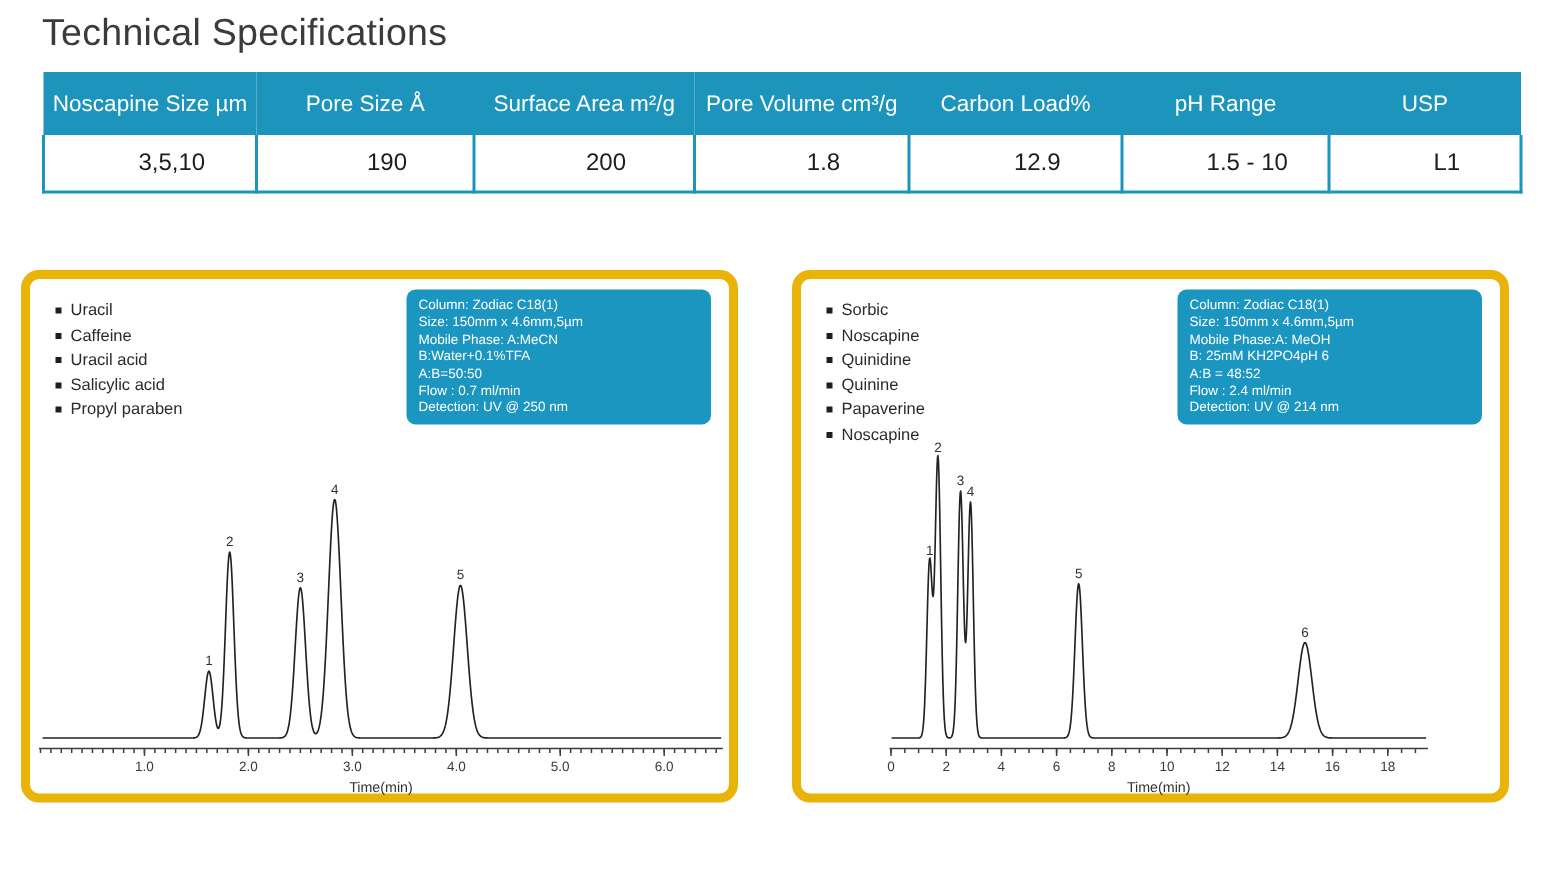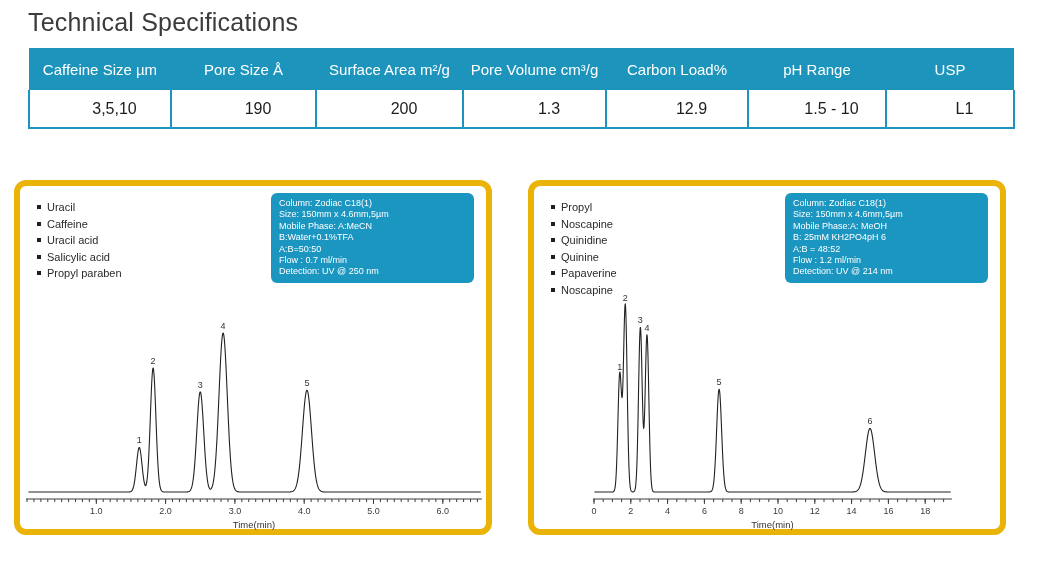--- a/index.html
+++ b/index.html
@@ -43,35 +43,35 @@
       <col style="width:142px">
         <col style="width:145px">
         <col style="width:147px">
       <col style="width:143px">
         <col style="width:142px">
         <col style="width:138px">
         <col style="width:128px">
     </colgroup>
     <thead>
       <tr>
-        <th>Caffeine Size µm</th>
+        <th>Noscapine Size µm</th>
         <th>Pore Size Å</th>
         <th>Surface Area m²/g</th>
         <th>Pore Volume cm³/g</th>
         <th>Carbon Load%</th>
         <th>pH Range</th>
         <th>USP</th>
       </tr>
     </thead>
     <tbody>
       <tr>
         <td>3,5,10</td>
         <td>190</td>
         <td>200</td>
-        <td>1.3</td>
+        <td>1.8</td>
         <td>12.9</td>
         <td>1.5 - 10</td>
         <td>L1</td>
       </tr>
     </tbody>
   </table>
 
   <div class="panel panel-left">
     <ul class="legend">
       <li>
@@ -191,21 +191,21 @@
         <text x="178.25" y="96.83" class="pklbl">3</text>
         <text x="201.119" y="38" class="pklbl">4</text>
         <text x="284.972" y="95.24" class="pklbl">5</text>
       </svg>
   </div>
 
   <div class="panel panel-right">
     <ul class="legend">
       <li>
           <span class="sq"></span>
-          <span>Propyl</span>
+          <span>Sorbic</span>
         </li>
       <li>
           <span class="sq"></span>
           <span>Noscapine</span>
         </li>
       <li>
           <span class="sq"></span>
           <span>Quinidine</span>
         </li>
       <li>
@@ -220,21 +220,21 @@
           <span class="sq"></span>
           <span>Noscapine</span>
         </li>
     </ul>
     <div class="infobox">
       <div>Column: Zodiac C18(1)</div>
       <div>Size: 150mm x 4.6mm,5µm</div>
       <div>Mobile Phase:A: MeOH</div>
       <div>B: 25mM KH2PO4pH 6</div>
       <div>A:B = 48:52</div>
-      <div>Flow : 1.2 ml/min</div>
+      <div>Flow : 2.4 ml/min</div>
       <div>Detection: UV @ 214 nm</div>
     </div>
     <svg class="chart" width="472" height="250">
         <line x1="57" y1="208" x2="415.9599999999999" y2="208" class="ax"></line>
         <line x1="58" y1="208" x2="58" y2="211" class="tick"></line>
         <line x1="67.2" y1="208" x2="67.2" y2="211" class="tick"></line>
         <line x1="76.4" y1="208" x2="76.4" y2="211" class="tick"></line>
         <line x1="85.6" y1="208" x2="85.6" y2="211" class="tick"></line>
         <line x1="94.8" y1="208" x2="94.8" y2="211" class="tick"></line>
         <line x1="104" y1="208" x2="104" y2="211" class="tick"></line>

